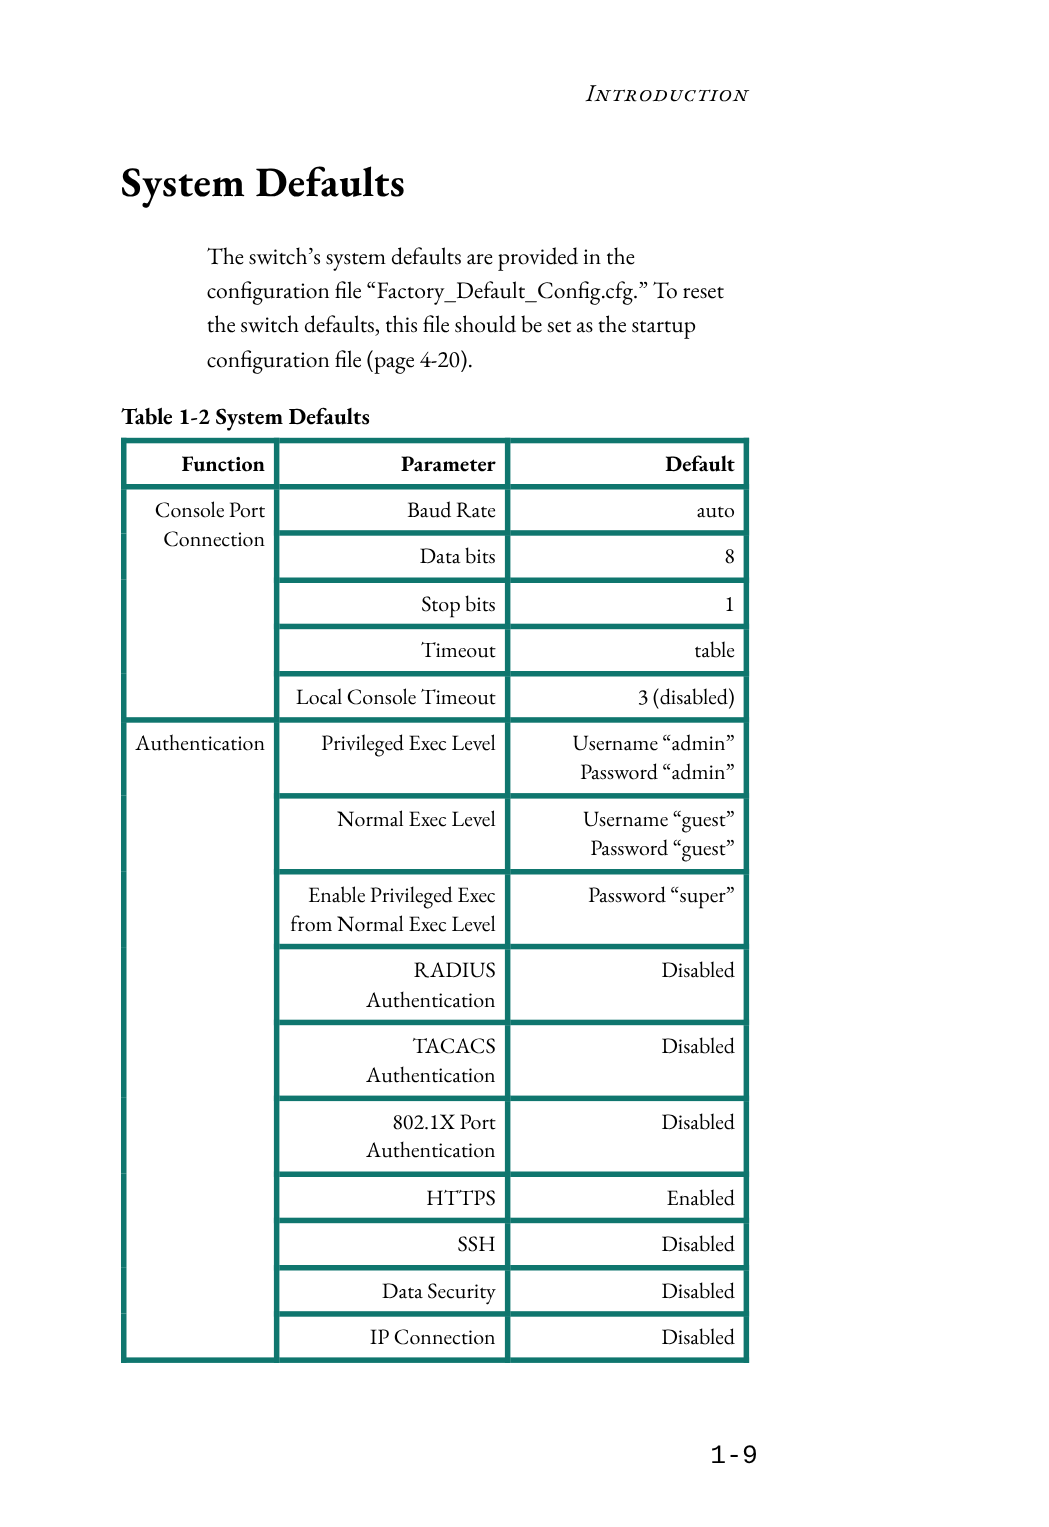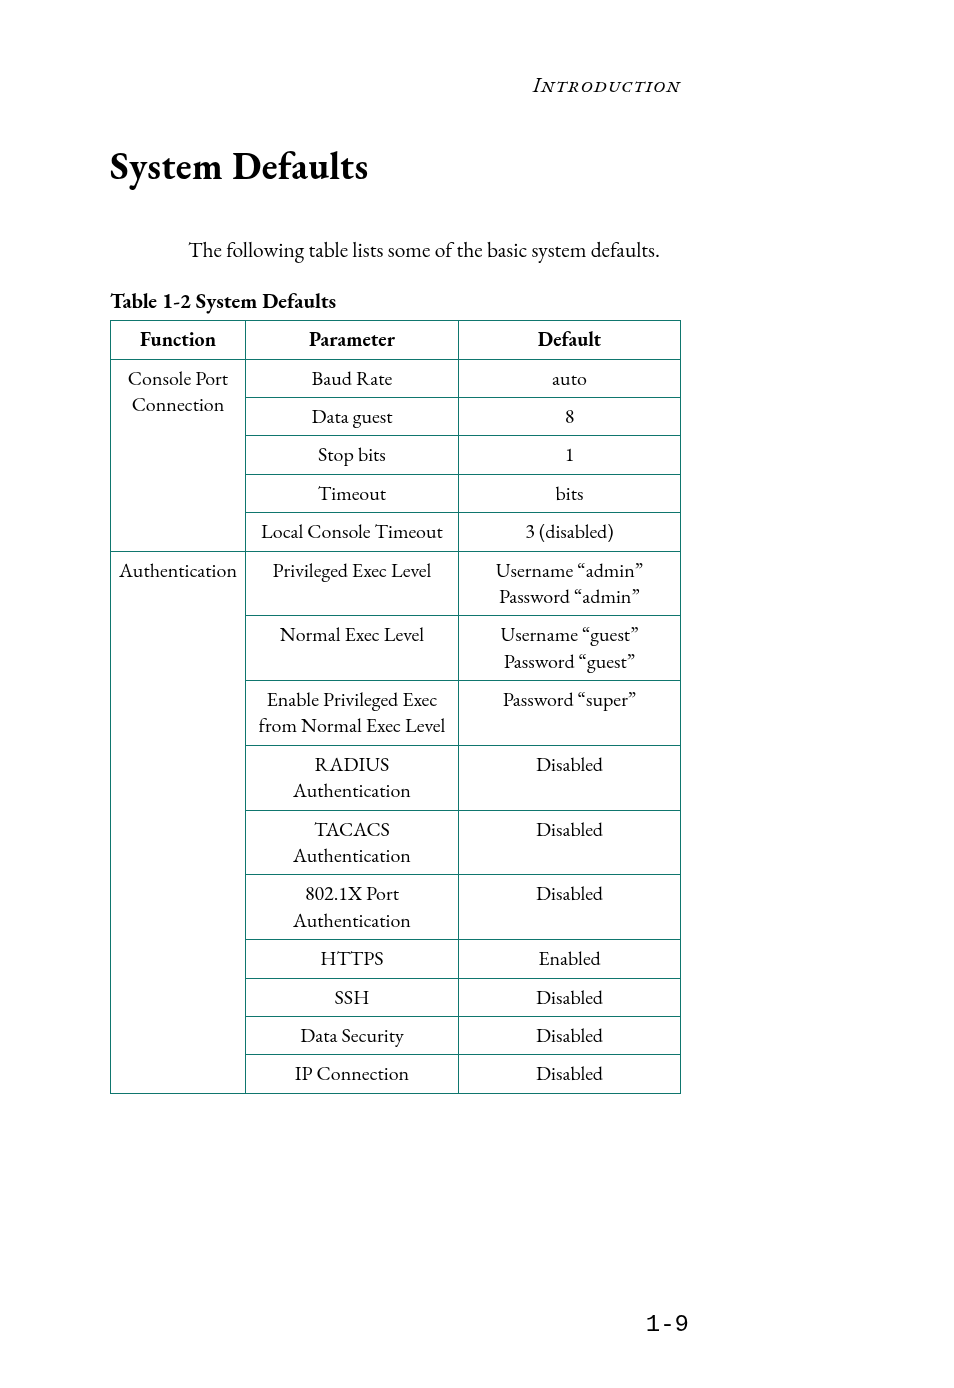--- a/index.html
+++ b/index.html
@@ -22,21 +22,21 @@
     text-align: right;
     font-style: italic;
     font-size: 22px;
     letter-spacing: 0.5px;
     margin-bottom: 42px;
     font-variant: small-caps;
   }
   h1.section-title {
     font-size: 38px;
     font-weight: bold;
-    margin: 0 0 44px 0;
+    margin: 0 0 28px 0;
     letter-spacing: 0.3px;
   }
   .body-text {
     margin-left: 78px;
     margin-right: 0;
     font-size: 21.5px;
     line-height: 1.45;
   }
   .body-text p {
     margin: 0 0 22px 0;
@@ -48,23 +48,23 @@
     margin: 8px 0 6px 0;
   }
   table.defaults {
     width: 100%;
     border-collapse: collapse;
     font-size: 20px;
     line-height: 1.32;
     margin-bottom: 20px;
   }
   table.defaults th, table.defaults td {
-    border: 1px solid #0f766e;
+    border: 5px solid #0f766e;
     padding: 5px 8px 6px 8px;
-    text-align: center;
+    text-align: right;
     vertical-align: top;
   }
   table.defaults th {
     font-weight: bold;
   }
   .col-func  { width: 22%; }
   .col-param { width: 38%; }
   .col-def   { width: 40%; } 
   .spanhead {
     
@@ -82,21 +82,21 @@
 
 <div class="page">
 
   <div class="running-head">
     <span>Introduction</span>
   </div>
 
   <h1 class="section-title">System Defaults</h1>
 
   <div class="body-text">
-    <p>The following table lists some of the basic system defaults.</p>
+    <p>The switch’s system defaults are provided in the configuration file “Factory_Default_Config.cfg.” To reset the switch defaults, this file should be set as the startup configuration file (page 4-20).</p>
   </div>
 
   <div class="table-caption">Table 1-2  System Defaults</div>
 
   <table class="defaults">
     <colgroup>
       <col class="col-func">
         <col class="col-param">
         <col class="col-def">
     </colgroup>
@@ -108,30 +108,30 @@
       </tr>
     </thead>
     <tbody>
 
       <tr>
         <td rowspan="5" class="spanhead">Console Port Connection</td>
         <td>Baud Rate</td>
         <td>auto</td>
       </tr>
       <tr>
-        <td>Data guest</td>
+        <td>Data bits</td>
         <td>8</td>
       </tr>
       <tr>
         <td>Stop bits</td>
         <td>1</td>
       </tr>
       <tr>
         <td>Timeout</td>
-        <td>bits</td>
+        <td>table</td>
       </tr>
       <tr>
         <td>Local Console Timeout</td>
         <td>3 (disabled)</td>
       </tr>
 
       <tr>
         <td rowspan="10" class="spanhead">Authentication</td>
         <td>Privileged Exec Level</td>
         <td>Username “admin”<br>Password “admin”</td>

